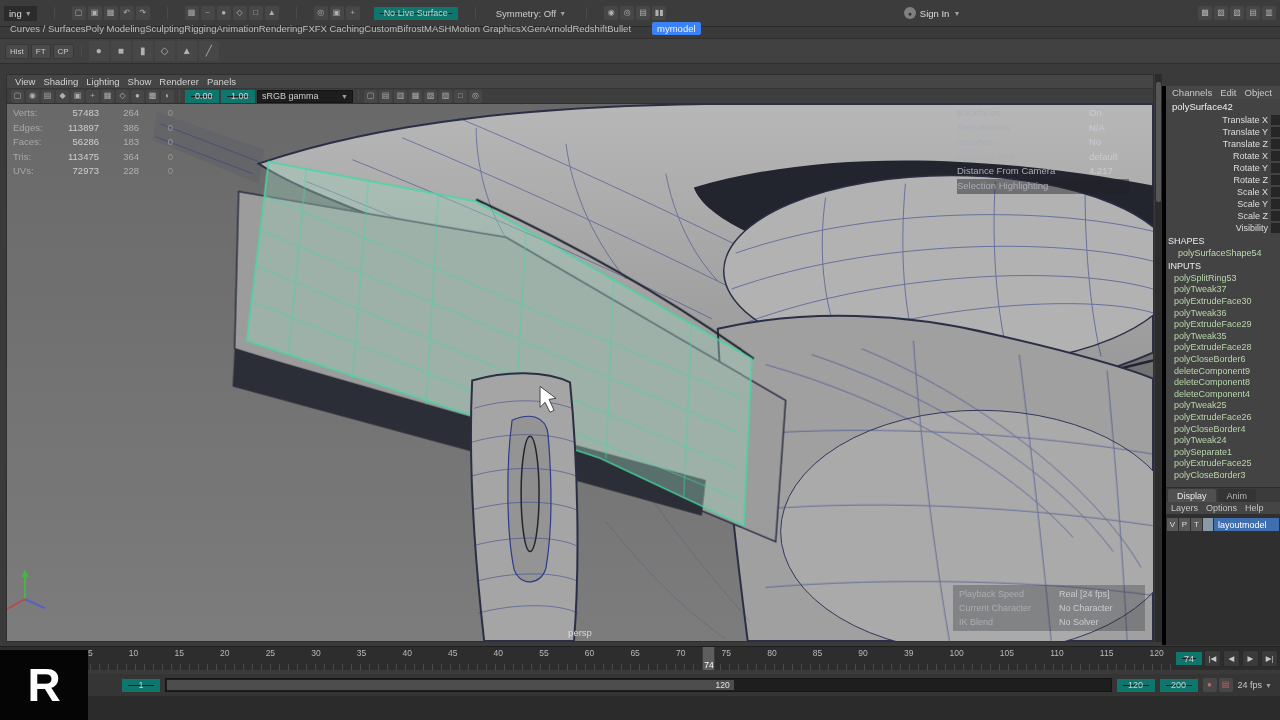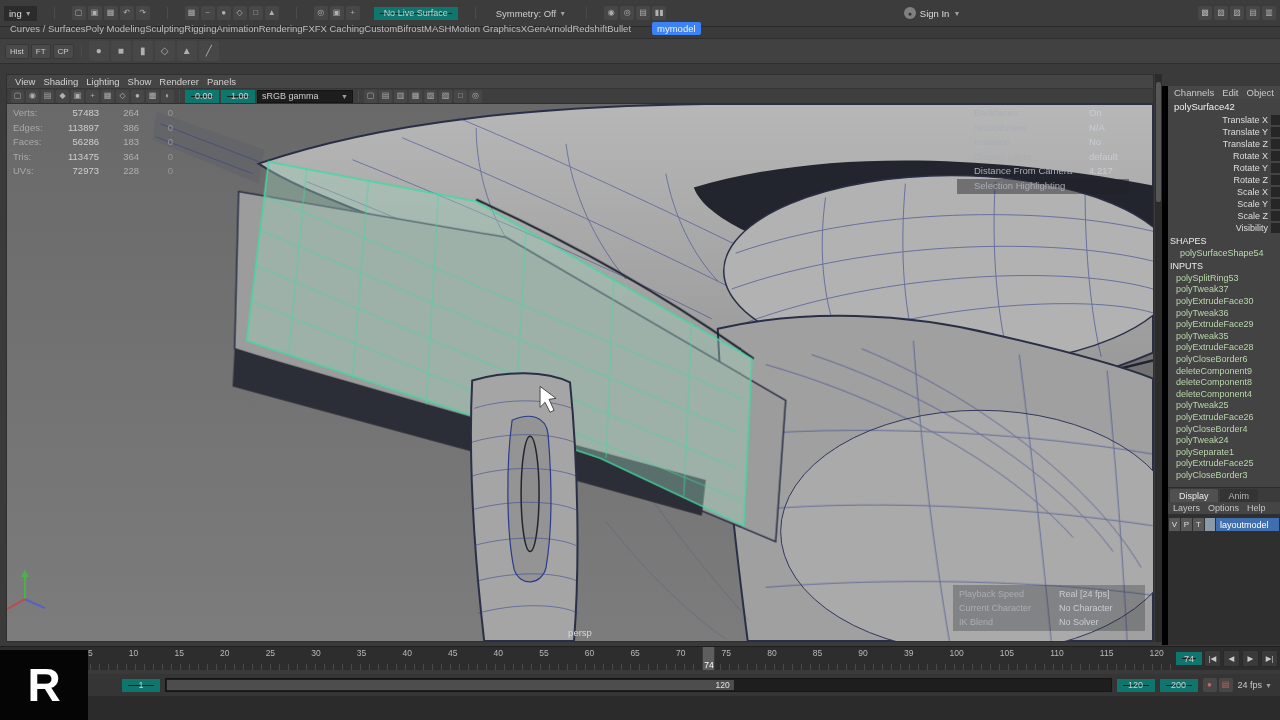--- a/index.html
+++ b/index.html
@@ -39,36 +39,36 @@
 
   .hudL{position:absolute;left:6px;top:2px;font-size:9.5px;line-height:14.5px;color:#a9a9a9;}
   .hudL .row{display:flex;justify-content:space-between;}
   .hudL .l{width:38px;}
   .hudL .a{width:48px;text-align:right;color:#cfcfcf;}
   .hudL .b{width:40px;text-align:right;color:#b0b0b0;}
   .hudL .c{width:34px;text-align:right;color:#969696;}
 
   .hudR{position:absolute;right:24px;top:2px;width:172px;font-size:9.5px;line-height:14.6px;color:#a9adb3;}
   .hudR .row{display:flex;}
-  .hudR .l{flex:1;white-space:nowrap;overflow:hidden;margin-left:17px;}
+  .hudR .l{flex:1;white-space:nowrap;overflow:hidden;}
   .hudR .v{width:40px;color:#c8ccd2;white-space:nowrap;overflow:hidden;}
   .hudR .row:last-child{background:rgba(30,32,38,.45);}
 
   .hudP{position:absolute;right:8px;bottom:10px;font-size:9px;line-height:14px;color:#a9adb3;background:rgba(40,42,48,.3);padding:2px 6px;}
   .hudP .row{display:flex;gap:10px;}
   .hudP .l{width:90px;}
   .hudP .v{width:80px;color:#c8ccd2;}
 
   .persp{position:absolute;left:50%;bottom:3px;transform:translateX(-50%);font-size:9.5px;color:#d8d8d8;}
 
   .vscroll{position:absolute;left:1155px;top:74px;width:7px;height:568px;background:#2c2c2c;}
   .vscroll .handle{position:absolute;left:1px;right:1px;top:8px;height:120px;background:#565656;border-radius:2px;}
 
   
-  .rpanel{position:absolute;left:1162px;top:86px;width:118px;height:559px;background:#434343;display:flex;flex-direction:column;font-size:9.5px;border-left:6px solid #000000;}
+  .rpanel{position:absolute;left:1162px;top:86px;width:118px;height:559px;background:#434343;display:flex;flex-direction:column;font-size:9.5px;border-left:4px solid #000000;}
   .cbtabs{height:13px;display:flex;gap:8px;padding:0 6px;align-items:center;color:#c9c9c9;white-space:nowrap;overflow:hidden;background:#474747;}
   .cbnode{height:15px;display:flex;align-items:center;padding:0 6px;color:#f0f0f0;}
   .cbattr{height:12px;display:flex;align-items:center;justify-content:flex-end;}
   .cbattr .lab{color:#dedede;font-size:9px;white-space:nowrap;}
   .cbattr .stub{width:9px;height:10px;background:#262626;margin-left:3px;}
   .cbheader{height:13px;display:flex;align-items:center;padding:0 2px;color:#ececec;font-size:9px;}
   .cbshape{height:12px;display:flex;align-items:center;padding-left:12px;color:#bcd9b0;font-size:9px;white-space:nowrap;overflow:hidden;}
   .cbinputs{flex:1;overflow:hidden;}
   .cbinput{height:11.6px;display:flex;align-items:center;padding-left:8px;color:#b9d6ab;font-size:9px;white-space:nowrap;overflow:hidden;}
 

